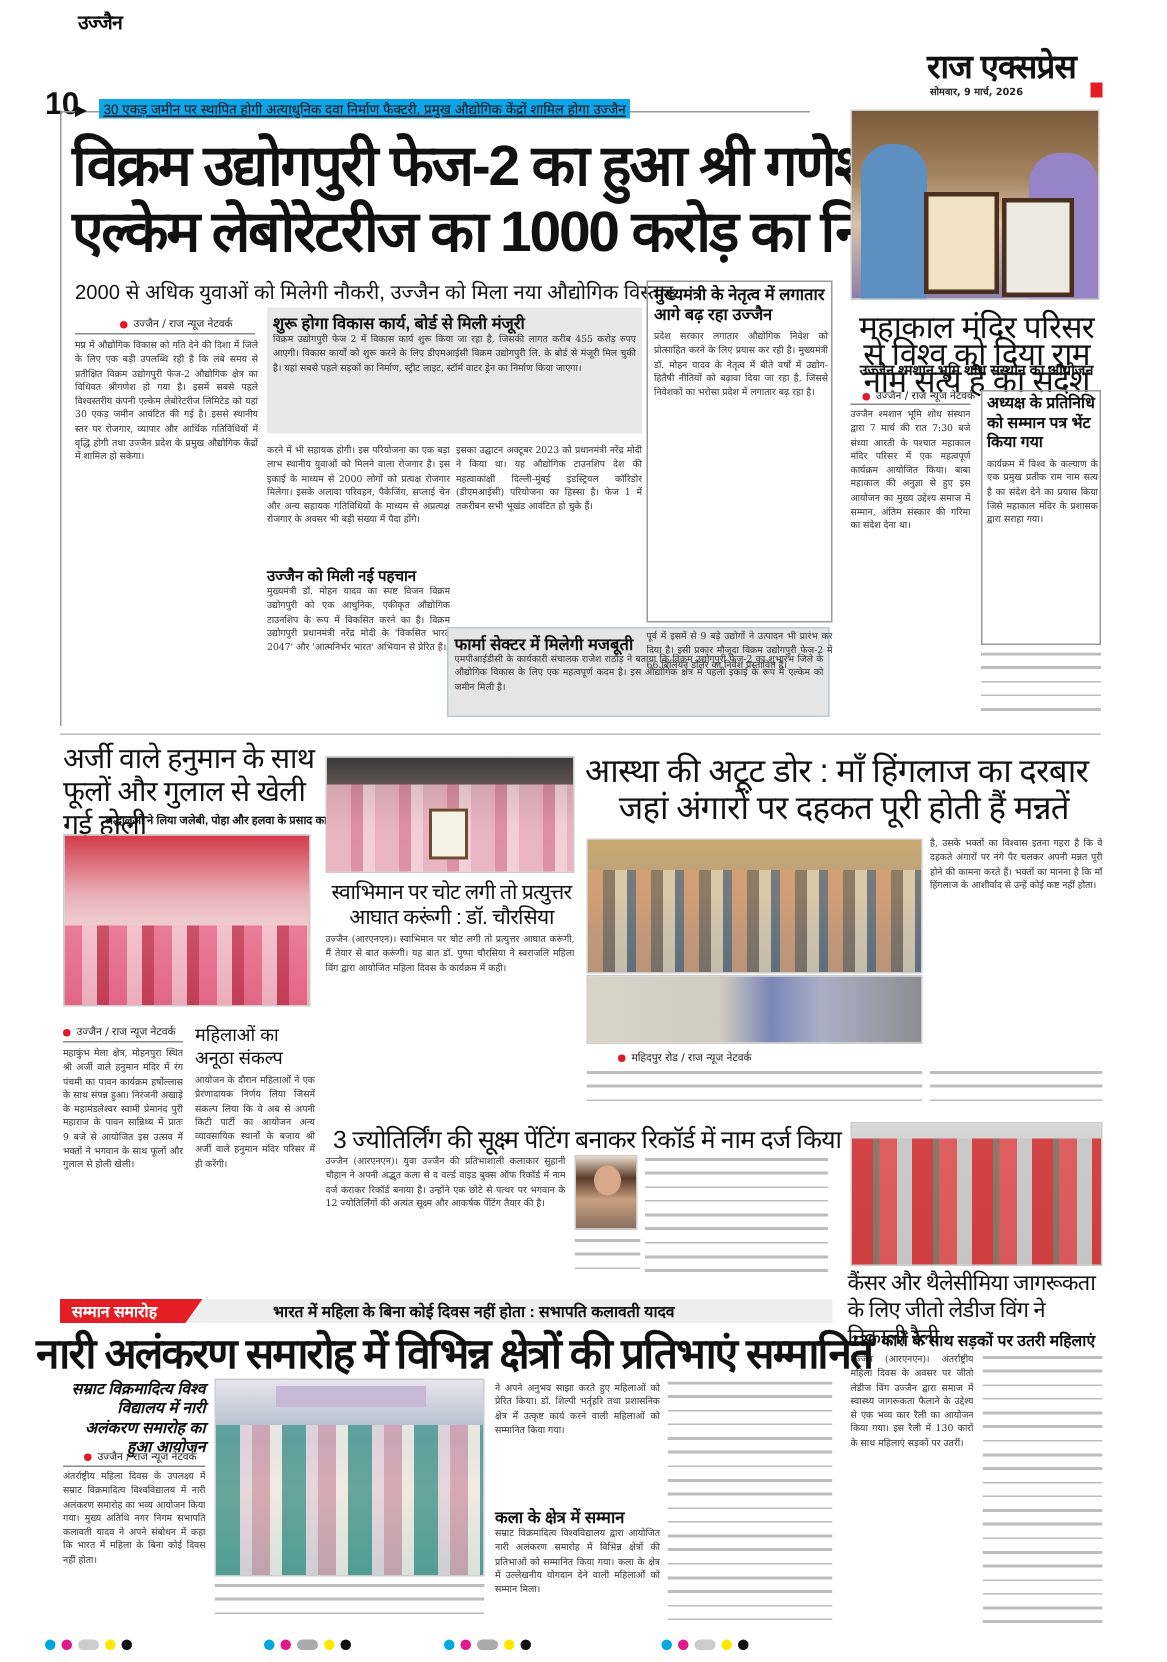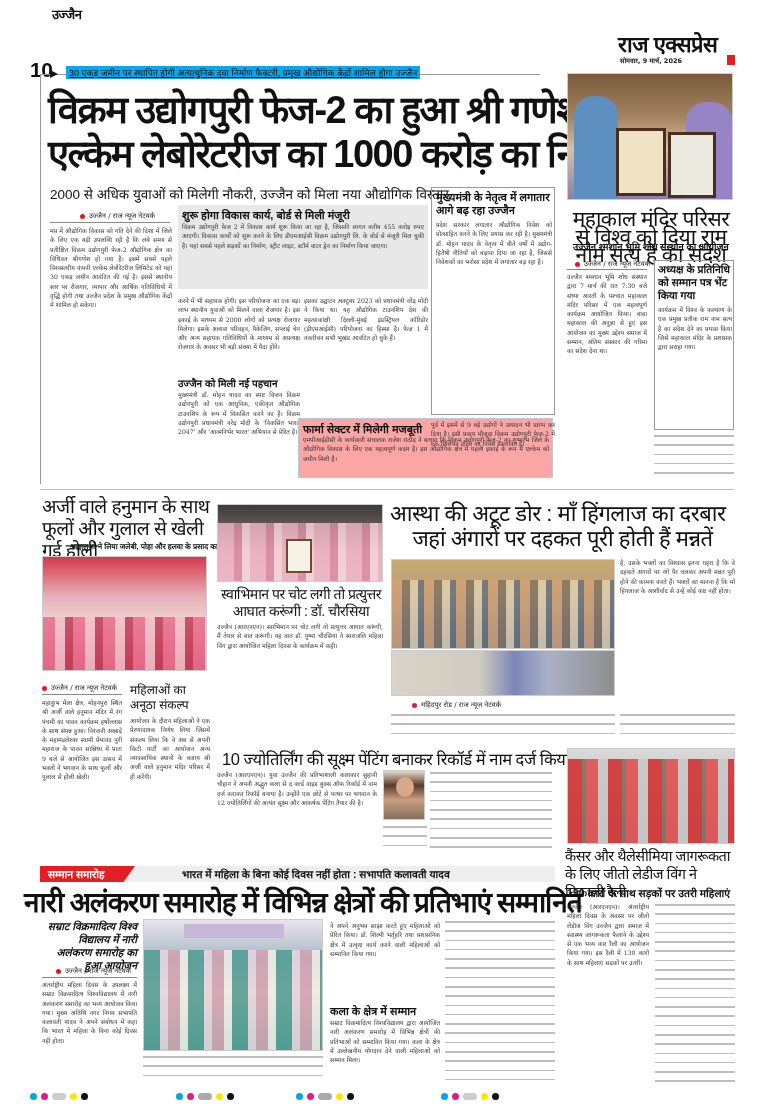--- a/index.html
+++ b/index.html
@@ -8,21 +8,21 @@
   .abs { position: absolute; }
   .cond { font-family: "Liberation Sans", sans-serif; font-weight: bold; letter-spacing: -0.5px; }
   .body-text { font-family: "DejaVu Serif", serif; font-size: 6.2px; line-height: 9.3px; color: #333; text-align: justify; overflow: hidden; }
   .body-lines { position: absolute; overflow: hidden; }
   .body-lines span { display: block; height: 1.6px; background: #bdbdbd; margin: 0 0 7.7px 0; }
   .byline { font-size: 7px; color: #222; font-family: "DejaVu Sans", sans-serif; }
   .dot { display: inline-block; width: 5px; height: 5px; border-radius: 50%; background: #e0192a; margin-right: 4px; vertical-align: middle; }
   .photo { position: absolute; overflow: hidden; border: 1px solid #ccc; }
   .box { position: absolute; border: 1px solid #999; }
   .shade { background: #e8e8e8; }
-  .blueshade { background: #fca5a5; }
+  .blueshade { background: #e5e5e5; }
   .rule { position: absolute; background: #888; }
   .reg { position: absolute; display: flex; gap: 4px; align-items: center; }
   .reg i { display: inline-block; width: 7px; height: 7px; border-radius: 50%; }
   .reg i.bar { width: 14px; border-radius: 4px; background: #ccc; }
 </style>
 </head>
 <body>
 
 <div class="abs" style="left:0;top:0;width:778px;height:62px;">
   <div class="abs cond" style="left:28px;top:5px;font-size:13px;margin-left:24px;">उज्जैन</div>
@@ -131,21 +131,21 @@
     <span></span>
     <span></span>
     <span></span>
   </div>
 <div class="body-lines" style="left:620px;top:714px;width:115px;height:26px;">
     <span></span>
     <span></span>
     <span></span>
   </div>
 
-<div class="abs cond" style="left:222px;top:747px;width:340px;font-size:16.5px;font-weight:normal;white-space:nowrap;">10 ज्योतिर्लिंग की सूक्ष्म पेंटिंग बनाकर रिकॉर्ड में नाम दर्ज किया</div>
+<div class="abs cond" style="left:222px;top:747px;width:340px;font-size:16.5px;font-weight:normal;white-space:nowrap;">3 ज्योतिर्लिंग की सूक्ष्म पेंटिंग बनाकर रिकॉर्ड में नाम दर्ज किया</div>
 <div class="abs body-text" style="left:217px;top:770px;width:160px;height:86px;">उज्जैन (आरएनएन)। युवा उज्जैन की प्रतिभाशाली कलाकार सुहानी चौहान ने अपनी अद्भुत कला से द वर्ल्ड वाइड बुक्स ऑफ रिकॉर्ड में नाम दर्ज कराकर रिकॉर्ड बनाया है। उन्होंने एक छोटे से पत्थर पर भगवान के 12 ज्योतिर्लिंगों की अत्यंत सूक्ष्म और आकर्षक पेंटिंग तैयार की है।</div>
 <div class="photo" style="left:383px;top:770px;width:42px;height:50px;background:linear-gradient(180deg,#e8d8c8 0%,#5a3a2a 30%,#c8a080 60%,#8a7060 100%);">
   <div class="abs" style="left:12px;top:6px;width:18px;height:20px;background:#d8a88a;border-radius:50%;"></div>
 </div>
 <div class="body-lines" style="left:430px;top:772px;width:122px;height:82px;">
     <span></span>
     <span></span>
     <span></span>
     <span></span>
     <span></span>

